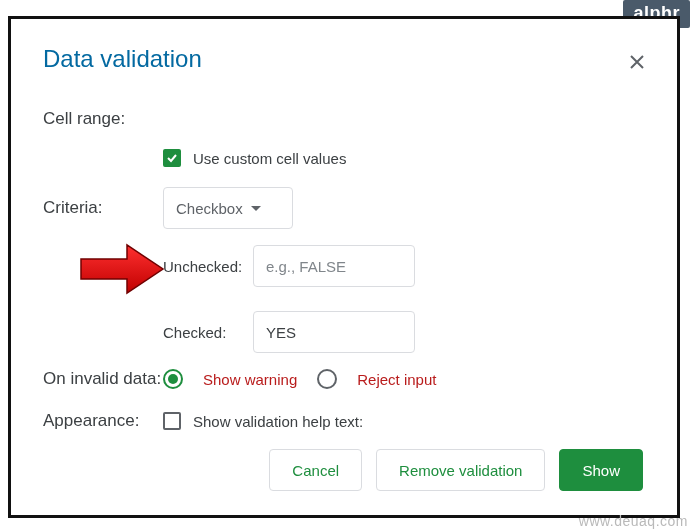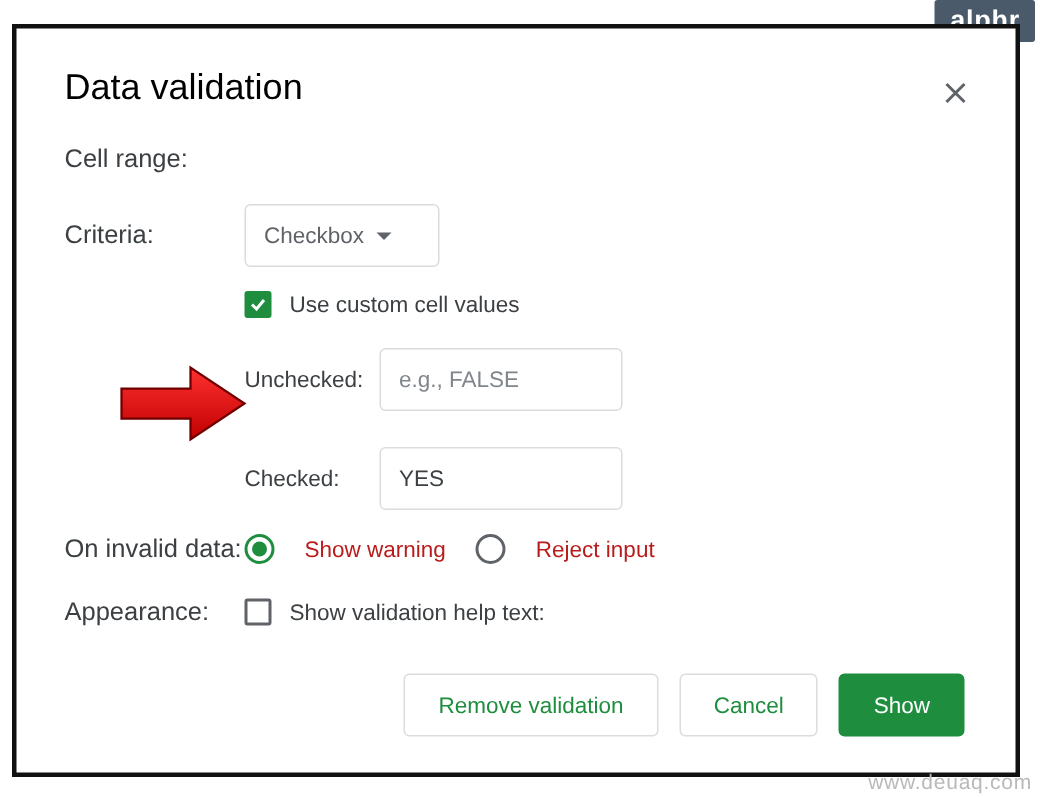--- a/index.html
+++ b/index.html
@@ -34,23 +34,23 @@
     .watermark {
       position: absolute;
       right: 10px;
       bottom: 2px;
       font-size: 14px;
       color: #b9b9b9;
       letter-spacing: 0.5px;
     }
     .title {
       font-size: 24px;
-      color: #000000;
+      color: #0369a1;
       font-weight: 400;
-      margin-bottom: 23px;
+      margin-bottom: 36px;
     }
     .close-btn {
       position: absolute;
       right: 26px; top: 30px;
       width: 28px; height: 28px;
       display: flex; align-items: center; justify-content: center;
       color: #5f6368;
       cursor: pointer;
       background: transparent;
       border: none;
@@ -225,36 +225,36 @@
       <svg width="14" height="14" viewBox="0 0 14 14">
           <path d="M1 1 L13 13 M13 1 L1 13" stroke="#5f6368" stroke-width="2" fill="none"></path>
         </svg>
     </span>
   </button>
 
   <div class="row">
     <div class="row-label">Cell range:</div>
   </div>
 
-  <div class="row" style="margin-bottom:16px;">
-    <div class="row-label">Criteria:</div>
-    <div class="input-box dropdown">
-      <span>Checkbox</span>
-      <span class="caret"></span>
-    </div>
-  </div>
-
   <div class="row sub-indent" style="margin-bottom:20px;">
     <div class="checkbox-row">
       <span class="chk checked">
         <svg width="12" height="12" viewBox="0 0 12 12">
             <path d="M2 6 L5 9 L10 3" stroke="#fff" stroke-width="2" fill="none"></path>
           </svg>
       </span>
       <span>Use custom cell values</span>
+    </div>
+  </div>
+
+  <div class="row" style="margin-bottom:16px;">
+    <div class="row-label">Criteria:</div>
+    <div class="input-box dropdown">
+      <span>Checkbox</span>
+      <span class="caret"></span>
     </div>
   </div>
 
   <div class="sub-field sub-indent" style="margin-bottom:24px;">
     <div class="sub-field-label">Unchecked:</div>
     <input class="text-input" type="text" placeholder="e.g., FALSE" style="">
   </div>
 
   <div class="sub-field sub-indent">
     <div class="sub-field-label">Checked:</div>
@@ -279,22 +279,22 @@
     <div class="row-label">Appearance:</div>
     <div class="checkbox-row">
       <span class="chk">
         
       </span>
       <span>Show validation help text:</span>
     </div>
   </div>
 
   <div class="footer">
+    <button class="btn">Cancel</button>
     <button class="btn">Remove validation</button>
-    <button class="btn">Cancel</button>
     <button class="btn primary">Show</button>
   </div>
 
   <svg class="arrow" viewBox="0 0 86 52">
     <defs>
       <linearGradient id="rg" x1="0" y1="0" x2="0" y2="1">
         <stop offset="0" stop-color="#ff3030"></stop>
         <stop offset="1" stop-color="#c00000"></stop>
       </linearGradient>
     </defs>

